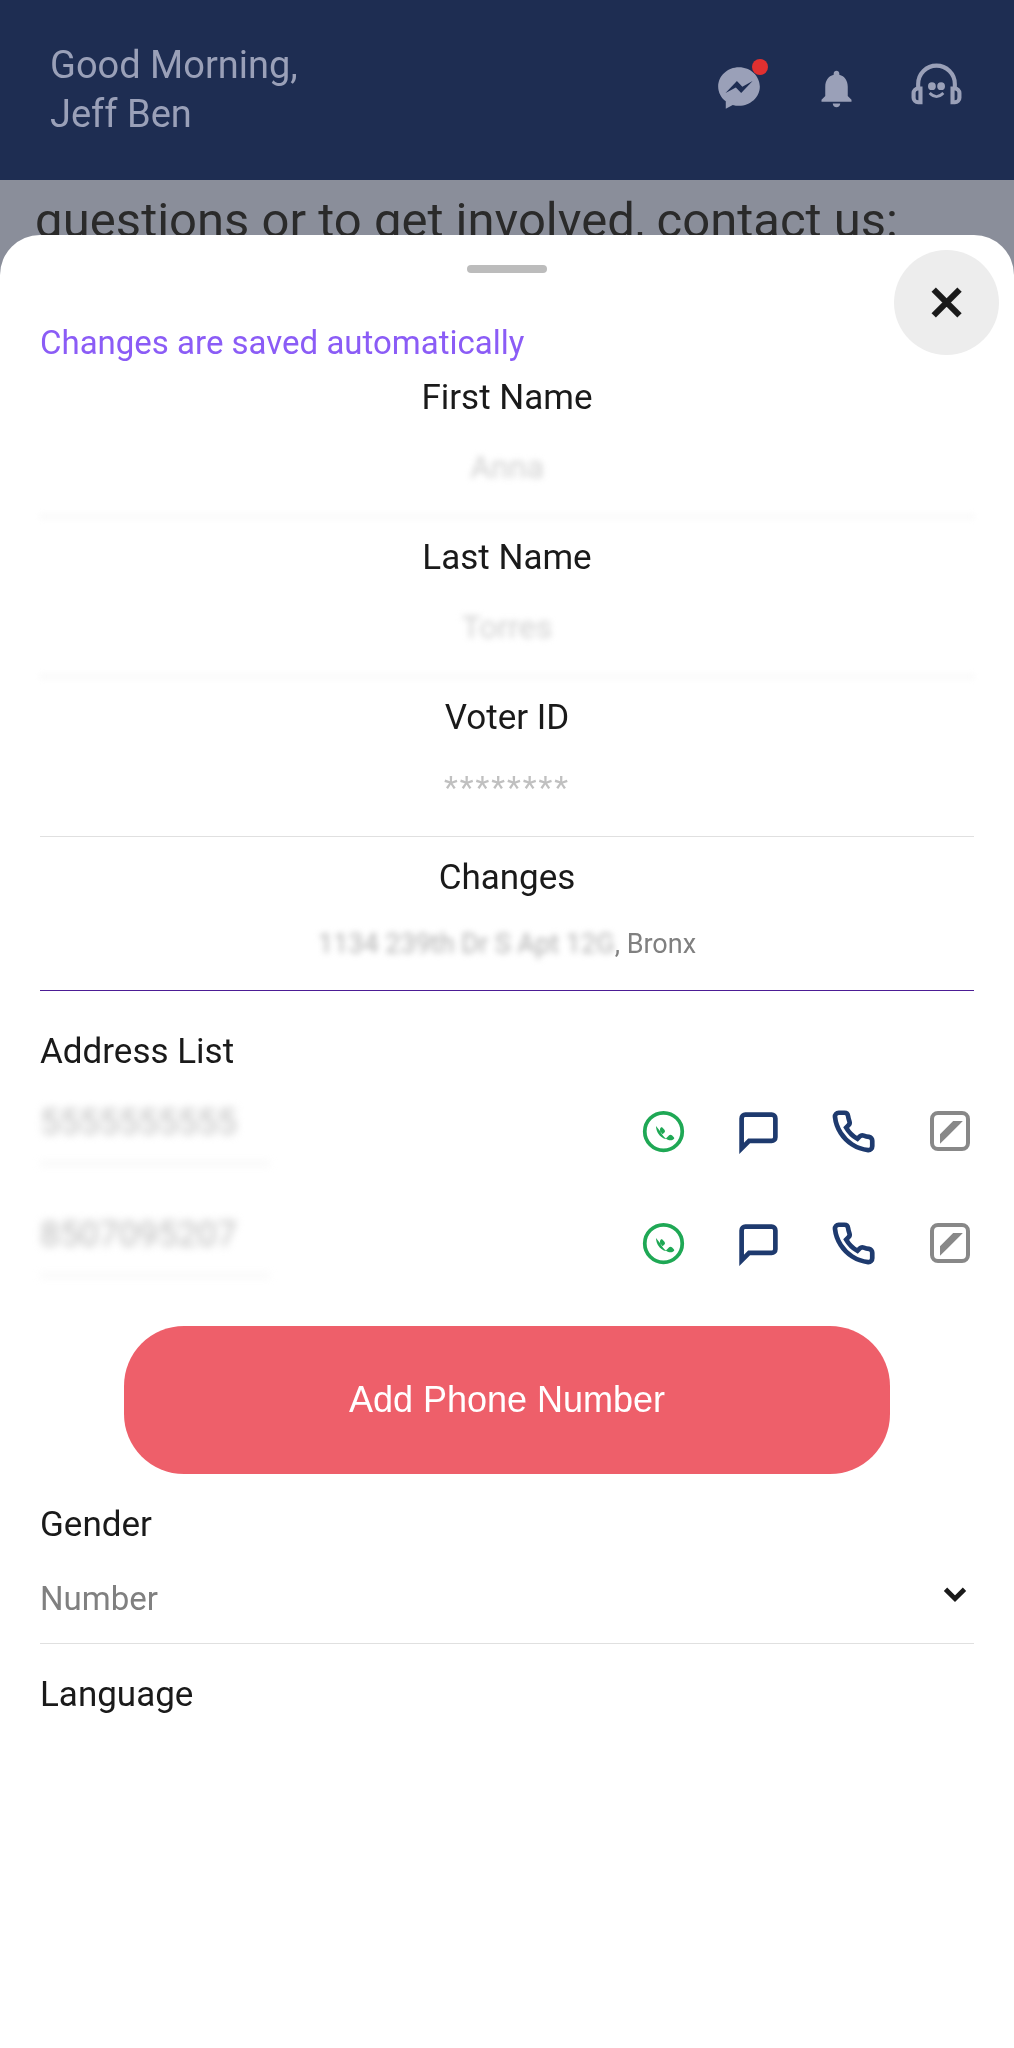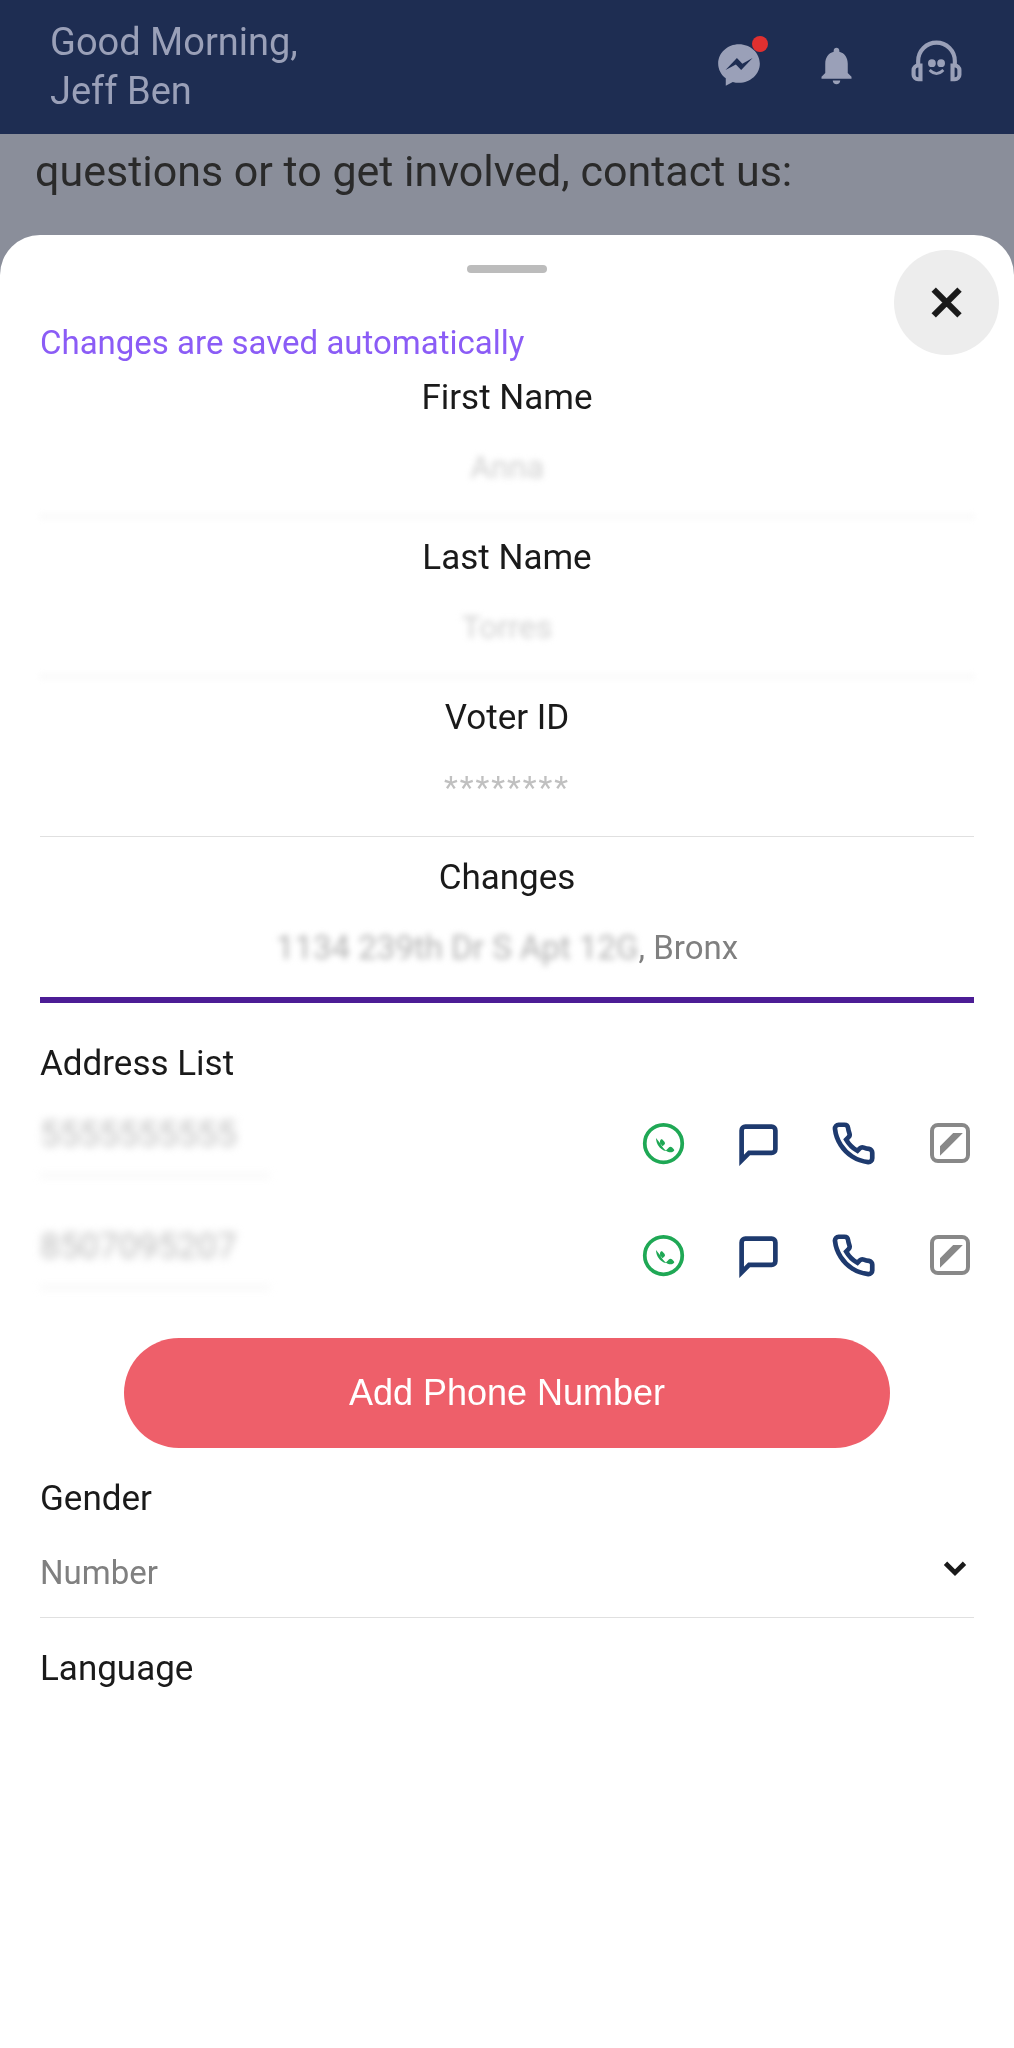--- a/index.html
+++ b/index.html
@@ -11,21 +11,21 @@
       font-family: -apple-system, BlinkMacSystemFont, 'Segoe UI', Roboto, sans-serif;
       width: 1014px;
       height: 2048px;
       background: #8a8e9a;
       overflow: hidden;
       position: relative;
     }
     .header {
       background: #1e2d52;
       padding: 30px 50px;
-      height: 134px;
+      height: 180px;
       display: flex;
       align-items: center;
       justify-content: space-between;
     }
     .greeting {
       color: #9aa0b8;
       font-size: 38px;
       line-height: 1.3;
     }
     .header-icons {
@@ -41,21 +41,21 @@
       position: absolute;
       top: -4px;
       right: -4px;
       width: 16px;
       height: 16px;
       background: #e03030;
       border-radius: 50%;
     }
     .background-text {
       padding: 12px 35px;
-      font-size: 43px;
+      font-size: 49px;
       color: #2a2a2a;
     }
     .sheet {
       position: absolute;
       top: 235px;
       left: 0;
       right: 0;
       bottom: 0;
       background: white;
       border-radius: 40px 40px 0 0;
@@ -110,23 +110,23 @@
       display: block;
     }
     .field-value {
       font-size: 32px;
       color: #d0d0d0;
       padding-bottom: 30px;
       border-bottom: 1px solid #e0e0e0;
       filter: blur(3px);
     }
     .field-value-mixed {
-      font-size: 33px;
+      font-size: 27px;
       padding-bottom: 30px;
-      border-bottom: 6px solid #4c1d95;
+      border-bottom: 1px solid #4c1d95;
     }
     .field-value-mixed .blurred {
       color: #b0b0b0;
       filter: blur(3px);
     }
     .field-value-mixed .clear {
       color: #808080;
     }
     .field-value-masked {
       font-size: 32px;
@@ -161,21 +161,21 @@
     }
     .action-icon {
       cursor: pointer;
     }
     .add-phone-button {
       background: #ee5f6a;
       color: white;
       border: none;
       border-radius: 60px;
       font-size: 36px;
-      padding: 34px 40px;
+      padding: 53px 40px;
       width: 82%;
       margin: 10px auto 22px;
       display: block;
       cursor: pointer;
     }
     .dropdown-field {
       margin-top: 30px;
     }
     .dropdown-value {
       display: flex;

